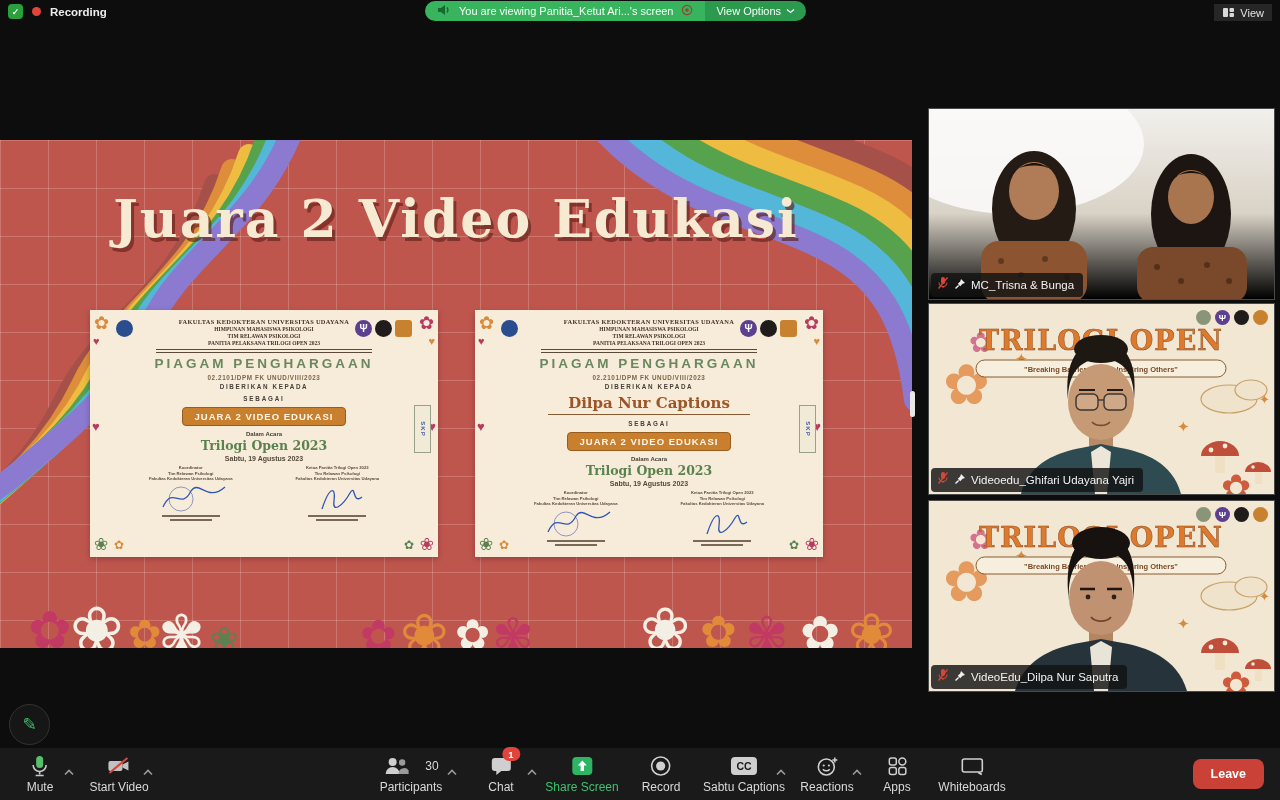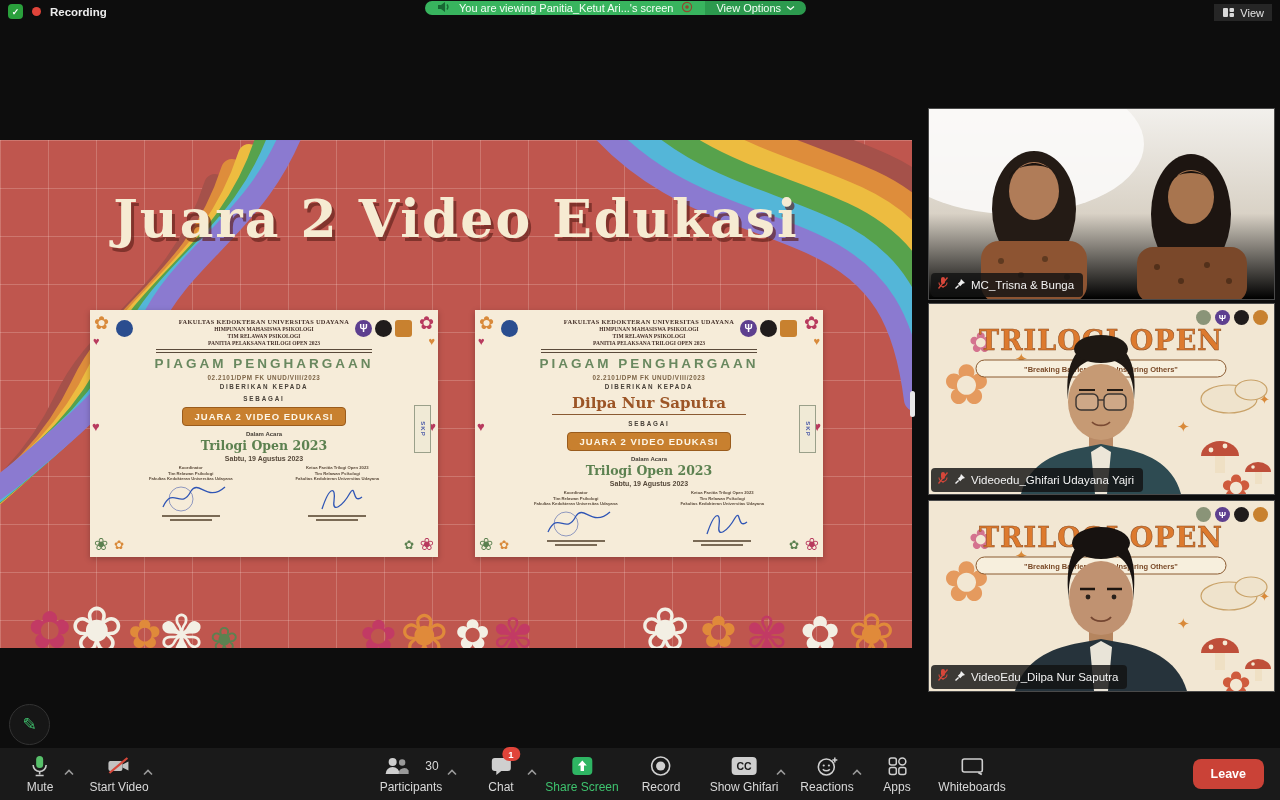--- a/index.html
+++ b/index.html
@@ -7,21 +7,21 @@
        font-family:"Liberation Sans",sans-serif;-webkit-font-smoothing:antialiased;}
   .abs{position:absolute;}
 
   
   #topbar{position:absolute;top:0;left:0;width:1280px;height:24px;}
   .rec-group{position:absolute;left:8px;top:4px;display:flex;align-items:center;gap:9px;}
   .shield{width:15px;height:15px;border-radius:4px;background:#2aa03c;color:#fff;font-size:9px;
           display:flex;align-items:center;justify-content:center;font-weight:bold;}
   .rec-dot{width:9px;height:9px;border-radius:50%;background:#e0443a;}
   .rec-label{color:#ececec;font-size:11.5px;font-weight:600;}
-  .banner{position:absolute;left:425px;top:1px;height:14px;display:flex;border-radius:10px;overflow:hidden;}
+  .banner{position:absolute;left:425px;top:1px;height:20px;display:flex;border-radius:10px;overflow:hidden;}
   .banner-main{background:#38b45e;display:flex;align-items:center;gap:8px;padding:0 12px;}
   .banner-text{color:#f2fff5;font-size:11px;}
   .banner-opts{background:#2c9a4e;display:flex;align-items:center;gap:5px;padding:0 11px;cursor:pointer;}
   .banner-opts span{color:#f2fff5;font-size:11px;}
   #view-btn{position:absolute;right:8px;top:4px;height:17px;background:#262626;border-radius:0;
             display:flex;align-items:center;gap:5px;padding:0 8px;color:#e3e3e3;font-size:11px;}
 
   
   #slide{position:absolute;left:0;top:140px;width:912px;height:508px;overflow:hidden;
          background-color:#bf564e;
@@ -251,21 +251,21 @@
       <div class="cert-orgs">
         <div class="org1">FAKULTAS KEDOKTERAN UNIVERSITAS UDAYANA</div>
         <div class="org2">HIMPUNAN MAHASISWA PSIKOLOGI</div>
         <div class="org3">TIM RELAWAN PSIKOLOGI</div>
         <div class="org4">PANITIA PELAKSANA TRILOGI OPEN 2023</div>
       </div>
       <div class="cert-div"></div>
       <div class="cert-heading">PIAGAM PENGHARGAAN</div>
       <div class="cert-ref">02.2101/DPM FK UNUD/VIII/2023</div>
       <div class="cert-given">DIBERIKAN KEPADA</div>
-      <div class="cert-name">Dilpa Nur Saputra</div>
+      <div class="cert-name">Dilpa Nur Captions</div>
       <div class="cert-as">SEBAGAI</div>
       <div class="cert-award">JUARA 2 VIDEO EDUKASI</div>
       <div class="cert-dalam">Dalam Acara</div>
       <div class="cert-event">Trilogi Open 2023</div>
       <div class="cert-date">Sabtu, 19 Agustus 2023</div>
       <div class="cert-sigs">
         <div class="sig">
           <div class="sig-role">Koordinator</div>
           <div class="sig-role">Tim Relawan Psikologi</div>
           <div class="sig-role">Fakultas Kedokteran Universitas Udayana</div>
@@ -565,21 +565,21 @@
           <circle cx="12" cy="12" r="4.6" fill="#cfcfcf"></circle>
         </svg>
     </div>
     <div class="tb-label">Record</div>
   </div>
 
   <div class="tb-item" style="left:744px">
     <div class="tb-icon">
       <span class="cc-box">CC</span>
     </div>
-    <div class="tb-label">Show Ghifari</div>
+    <div class="tb-label">Sabtu Captions</div>
   </div>
   <div class="tb-chev" style="left:781px">
     <svg width="11" height="7">
         <polyline points="1.5,5.5 5.5,1.5 9.5,5.5" fill="none" stroke="#9a9a9a" stroke-width="1.6"></polyline>
       </svg>
   </div>
 
   <div class="tb-item" style="left:827px">
     <div class="tb-icon">
       <svg width="24" height="24" viewBox="0 0 24 24">

